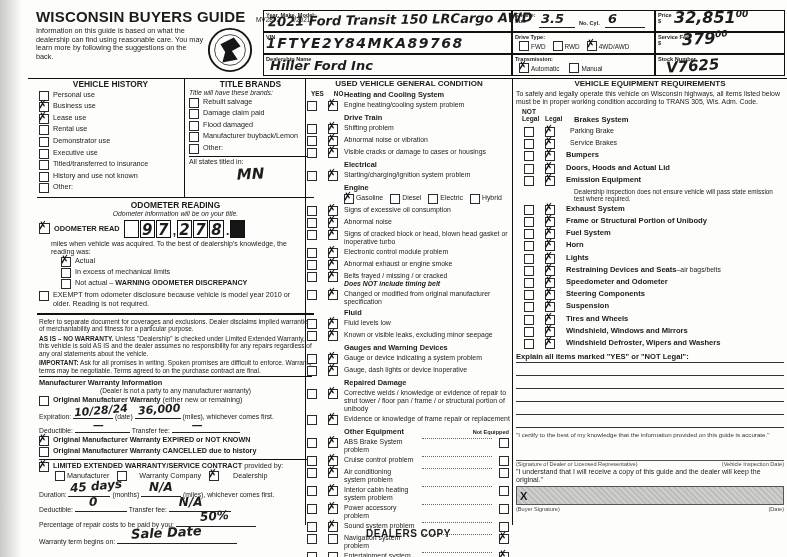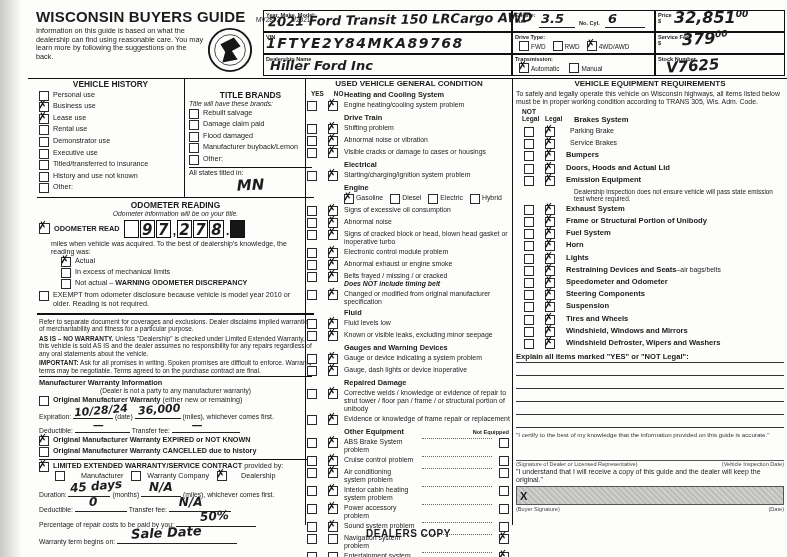--- a/index.html
+++ b/index.html
@@ -175,21 +175,21 @@
           <div class="item">
             <span class="cb"></span>
             <span>History and use not known</span>
           </div>
           <div class="item">
             <span class="cb"></span>
             <span>Other:</span>
           </div>
         </div>
     </div>
-    <div style="width:129px;padding:12px 2px 2px 4px;box-sizing:border-box">
+    <div style="width:129px;padding:1px 2px 2px 4px;box-sizing:border-box">
       <div class="sec-title">TITLE BRANDS</div>
       <div class="i" style="font-size:6.8px">Title will have these brands:</div>
       <div id="tb-list">
           <div class="item">
             <span class="cb"></span>
             <span>Rebuilt salvage</span>
           </div>
           <div class="item">
             <span class="cb"></span>
             <span>Damage claim paid</span>
@@ -285,25 +285,25 @@
     <div class="item">
         <span class="cb" id="w-cancelled-cb"></span>
       <span class="b">Original Manufacturer Warranty CANCELLED due to history</span>
       </div>
 
     <div style="border-top:1px solid #111;margin:2px 0 2px 0"></div>
     <div class="item">
         <span class="cb x" id="w-lew-cb"></span>
       <span><span class="b">LIMITED EXTENDED WARRANTY/SERVICE CONTRACT</span> <span>provided by:</span>
         <span id="lew-opts" style="display:inline-flex;gap:8px;margin-left:2px;align-items:center">
-            <span style="display: inline-flex; gap: 16px; align-items: center;">
+            <span style="display: inline-flex; gap: 2px; align-items: center;">
               <span class="cb"></span>
               <span>Manufacturer</span>
             </span>
-            <span style="display: inline-flex; gap: 6px; align-items: center;">
+            <span style="display: inline-flex; gap: 12px; align-items: center;">
               <span class="cb"></span>
               <span>Warranty Company</span>
             </span>
             <span style="display: inline-flex; gap: 14px; align-items: center;">
               <span class="cb x"></span>
               <span>Dealership</span>
             </span>
           </span></span>
       </div>
 

